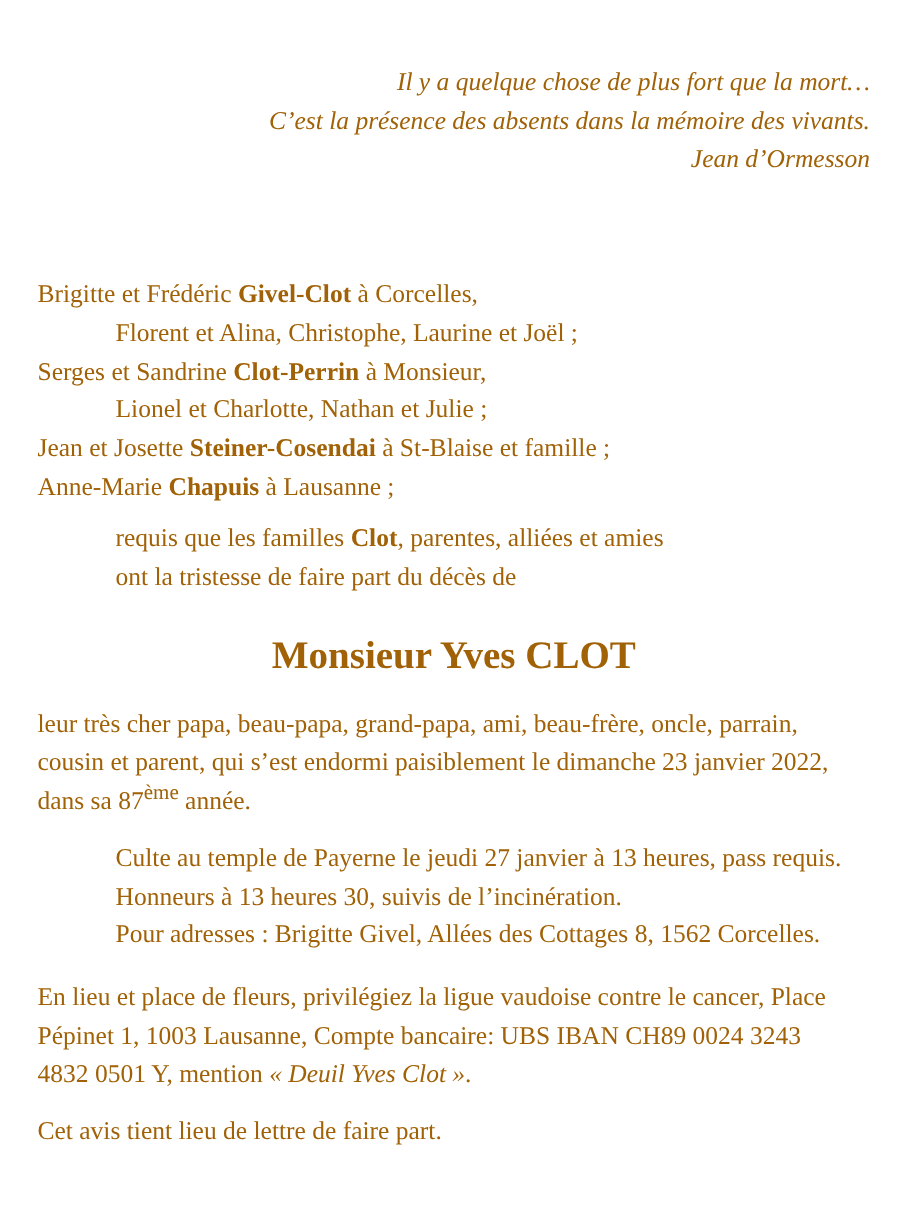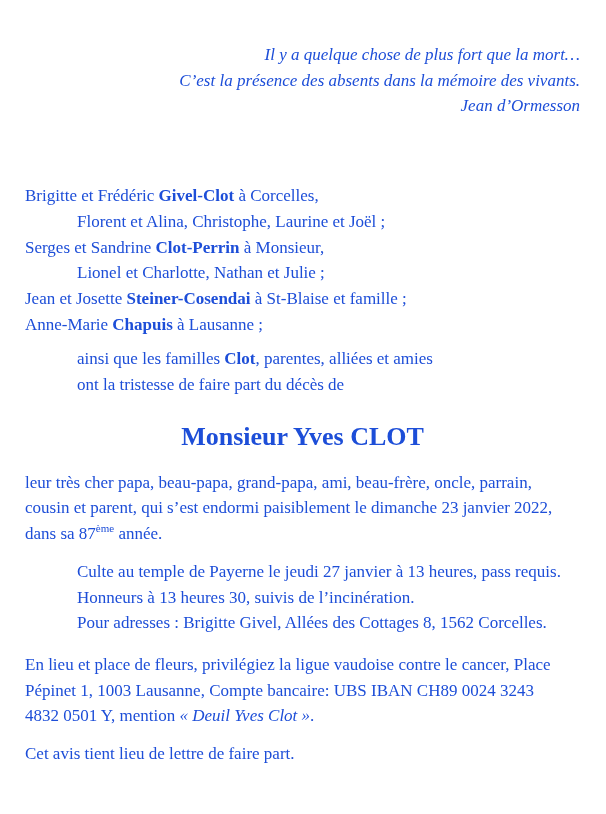--- a/index.html
+++ b/index.html
@@ -1,21 +1,21 @@
 <!DOCTYPE html>
 <html><head>
 <meta charset="utf-8">
 <style>
   html, body { margin: 0; padding: 0; background: #ffffff; }
   .page {
     position: relative;
     width: 606px;
     height: 814px;
     background: #ffffff;
-    color: #1d4ed8;
+    color: #a16207;
     font-family: "Liberation Serif", "DejaVu Serif", serif;
     font-size: 17px;
     line-height: 25.7px;
     box-sizing: border-box;
     padding: 42px 26px 0 25px;
     overflow: hidden;
   }
   .quote {
     text-align: right;
     font-style: italic;
@@ -27,21 +27,21 @@
   b.name { font-weight: bold; }
   .title {
     margin-top: 22px;
     text-align: center;
     font-weight: bold;
     font-size: 26px;
     line-height: 33px;
   }
   .deceased { margin-top: 17px; }
   sup.ord {
-    font-size: 11px;
+    font-size: 14px;
     line-height: 0;
     vertical-align: super;
   }
   .ceremony { margin-top: 12px; }
   .donations { margin-top: 16px; }
   .it { font-style: italic; }
   .closing {
     margin-top: 12px;
     text-align: left;
   }
@@ -60,21 +60,21 @@
   <div class="family">
     <div><span>Brigitte et Frédéric </span><b class="name">Givel-Clot</b><span> à Corcelles,</span></div>
     <div class="indent"><span>Florent et Alina, Christophe, Laurine et Joël ;</span></div>
     <div><span>Serges et Sandrine </span><b class="name">Clot-Perrin</b><span> à Monsieur,</span></div>
     <div class="indent"><span>Lionel et Charlotte, Nathan et Julie ;</span></div>
     <div><span>Jean et Josette </span><b class="name">Steiner-Cosendai</b><span> à St-Blaise et famille ;</span></div>
     <div><span>Anne-Marie </span><b class="name">Chapuis</b><span> à Lausanne ;</span></div>
   </div>
 
   <div class="intro indent">
-    <div><span>ainsi que les familles </span><b class="name">Clot</b><span>, parentes, alliées et amies</span></div>
+    <div><span>requis que les familles </span><b class="name">Clot</b><span>, parentes, alliées et amies</span></div>
     <div>ont la tristesse de faire part du décès de</div>
   </div>
 
   <div class="title">Monsieur Yves CLOT</div>
 
   <div class="deceased">
     <div>leur très cher papa, beau-papa, grand-papa, ami, beau-frère, oncle, parrain,</div>
     <div>cousin et parent, qui s’est endormi paisiblement le dimanche 23 janvier 2022,</div>
     <div><span>dans sa 87</span><sup class="ord">ème</sup><span> année.</span></div>
   </div>

